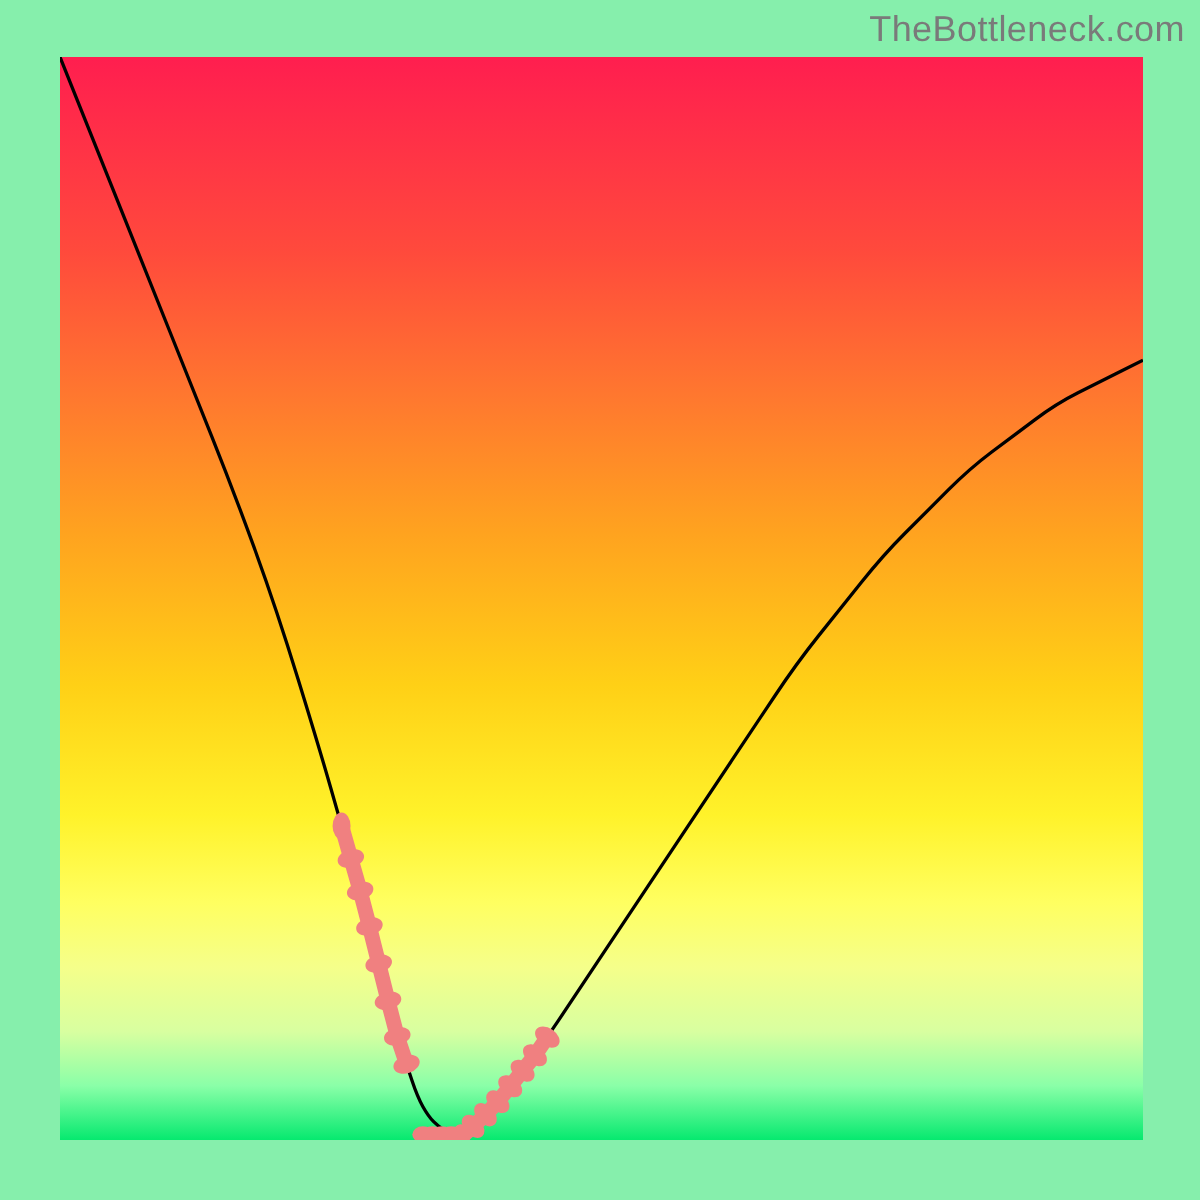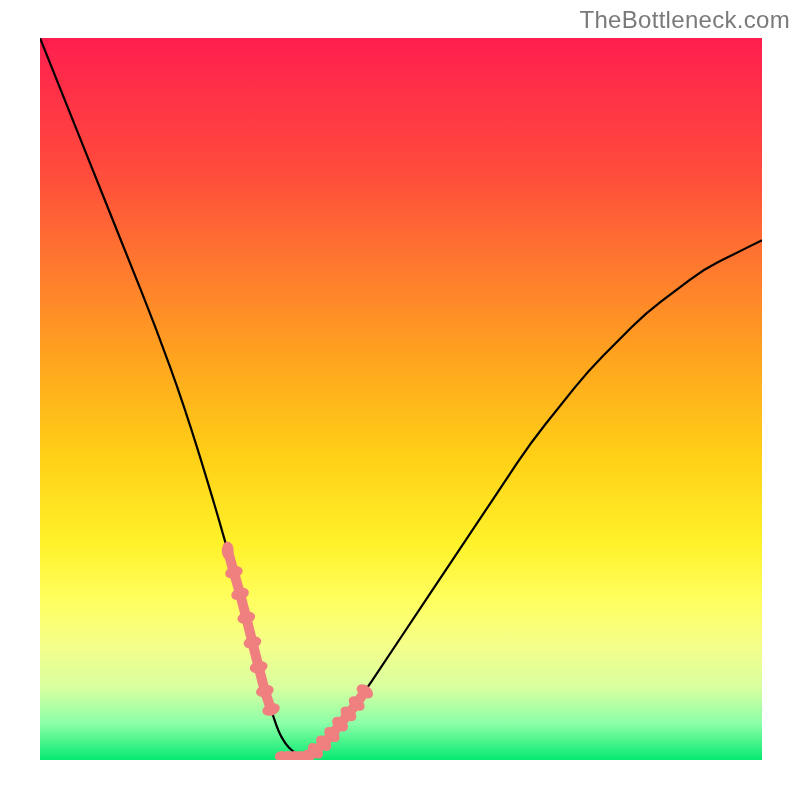--- a/index.html
+++ b/index.html
@@ -8,21 +8,21 @@
     width: 800px;
     height: 800px;
     background: #000;
     font-family: Arial, Helvetica, sans-serif;
     overflow: hidden;
   }
   .frame {
     position: relative;
     width: 800px;
     height: 800px;
-    background: #ffffff;
+    background: #86efac;
   }
   .plot {
     position: absolute;
     left: 40px;
     top: 38px;
     width: 722px;
     height: 722px;
     background: linear-gradient(
       to bottom,
       #ff1e4f 0%,

